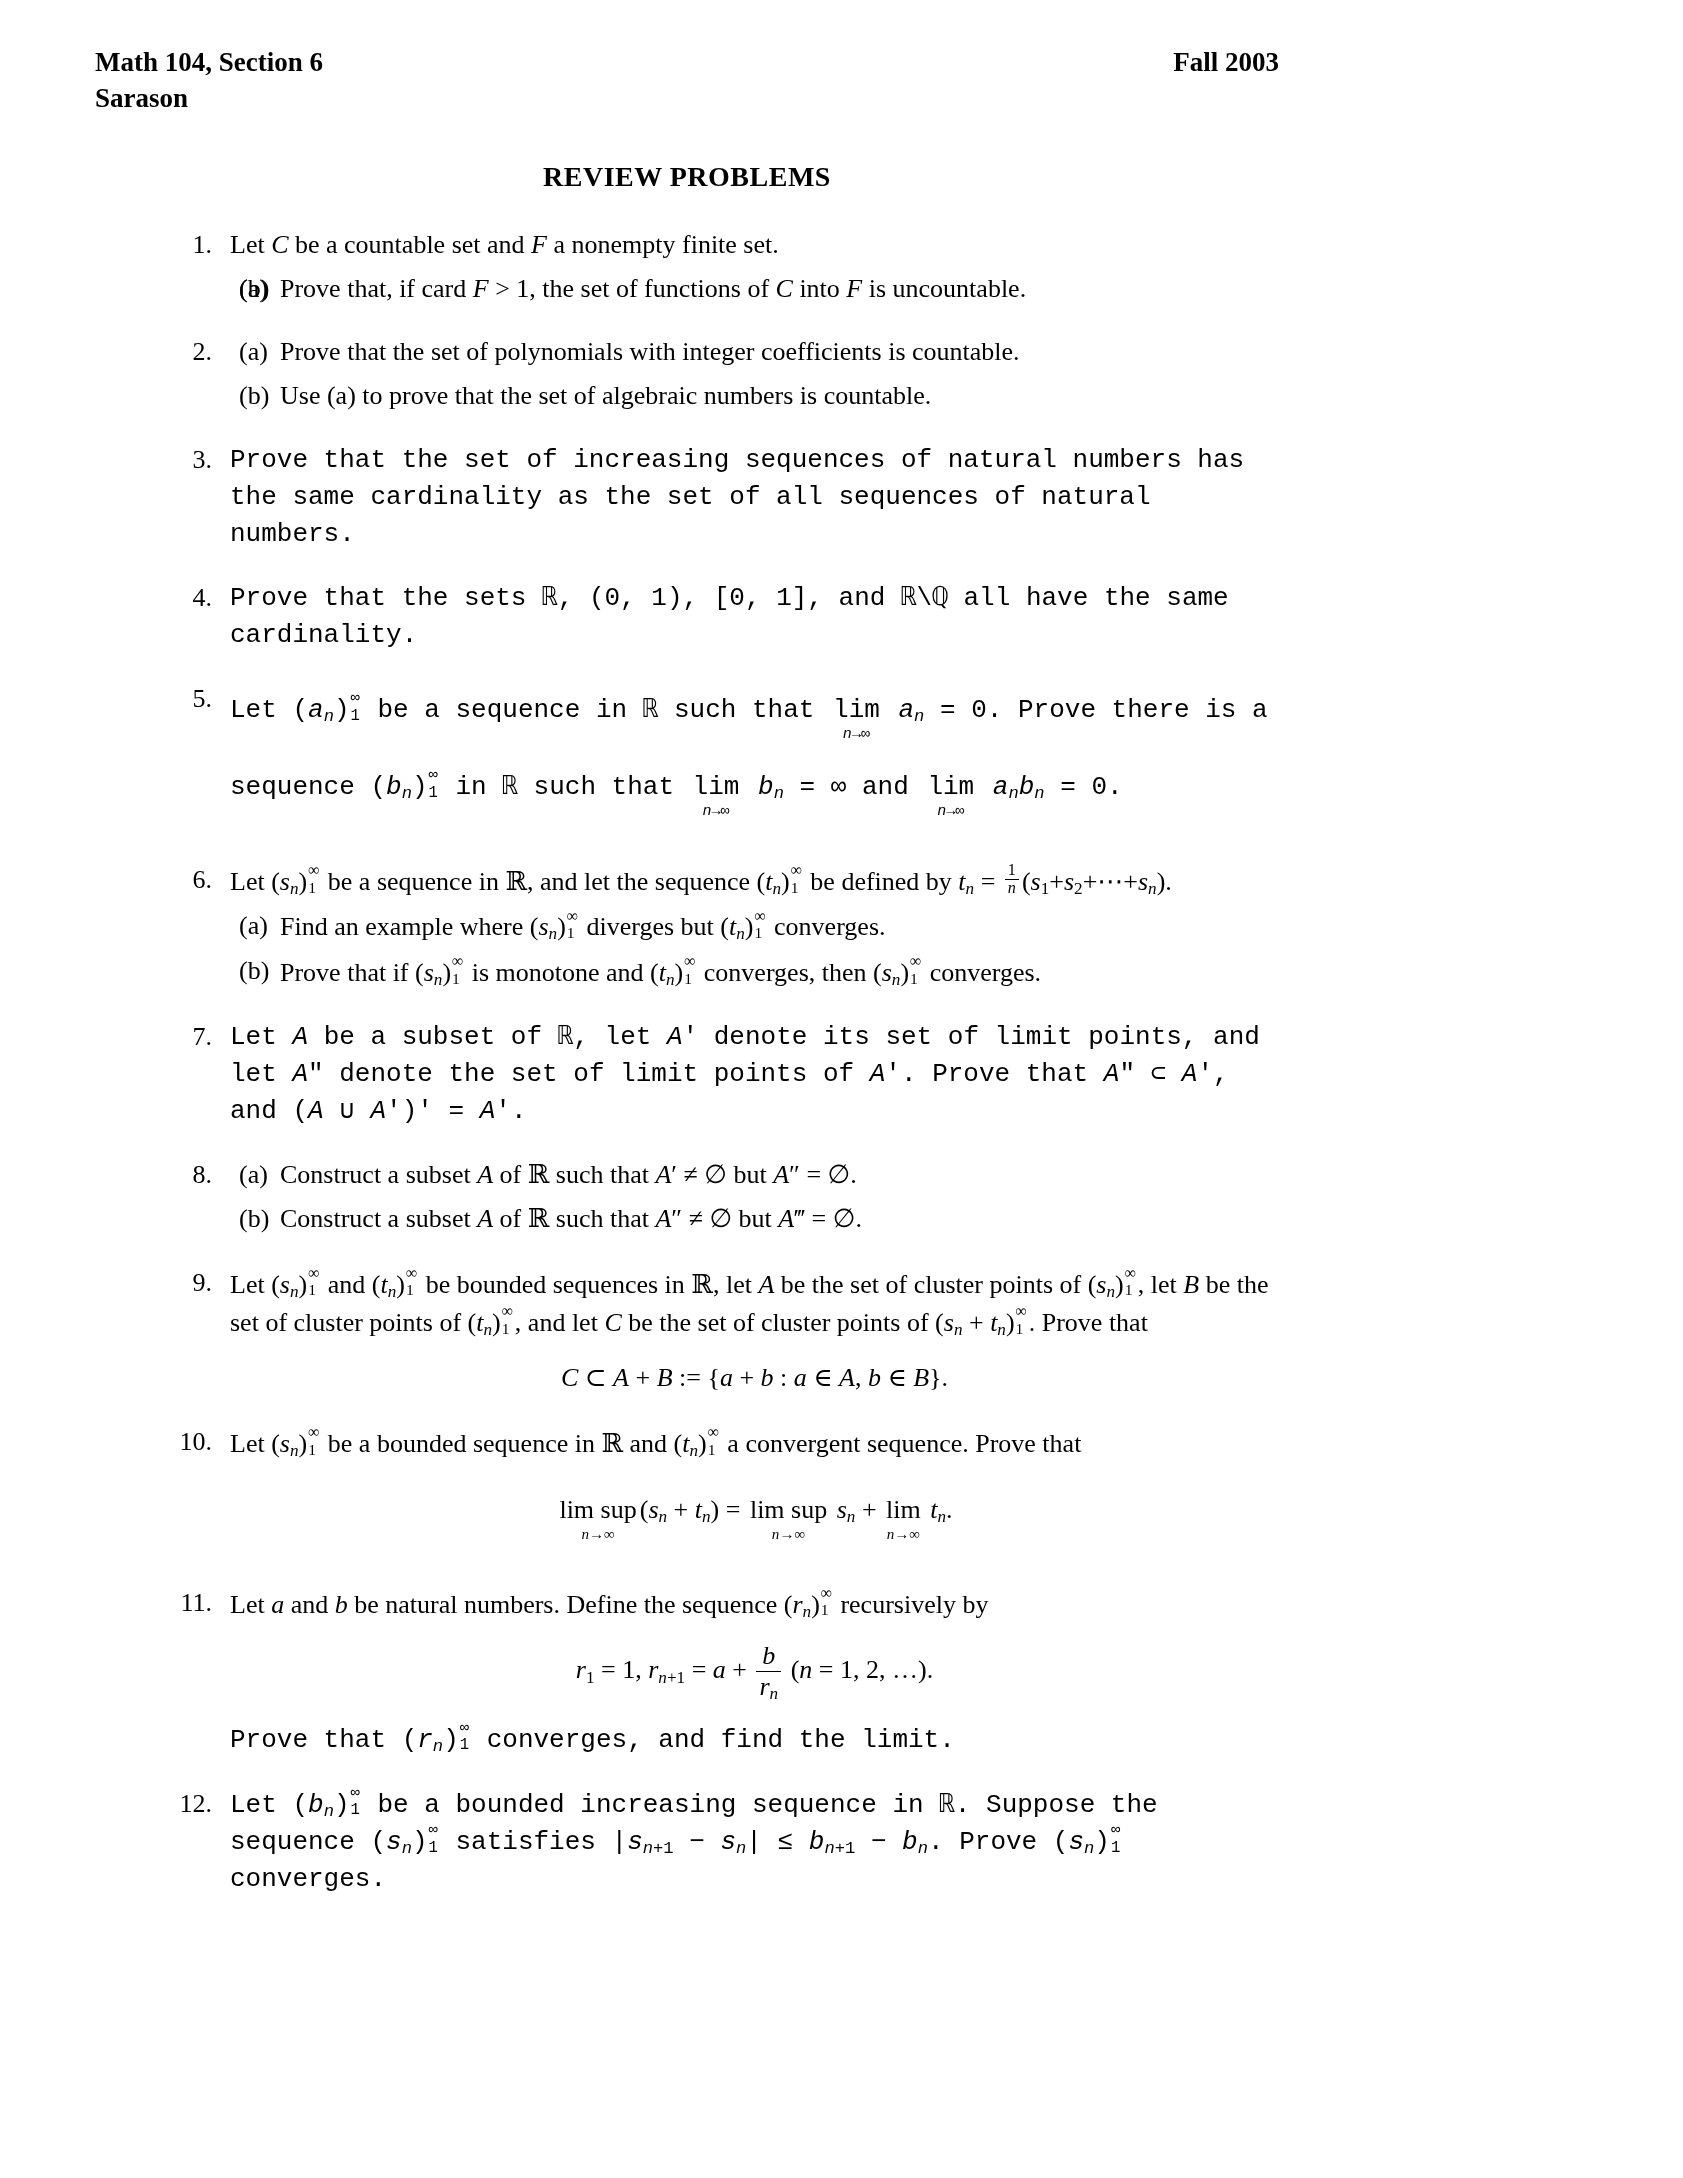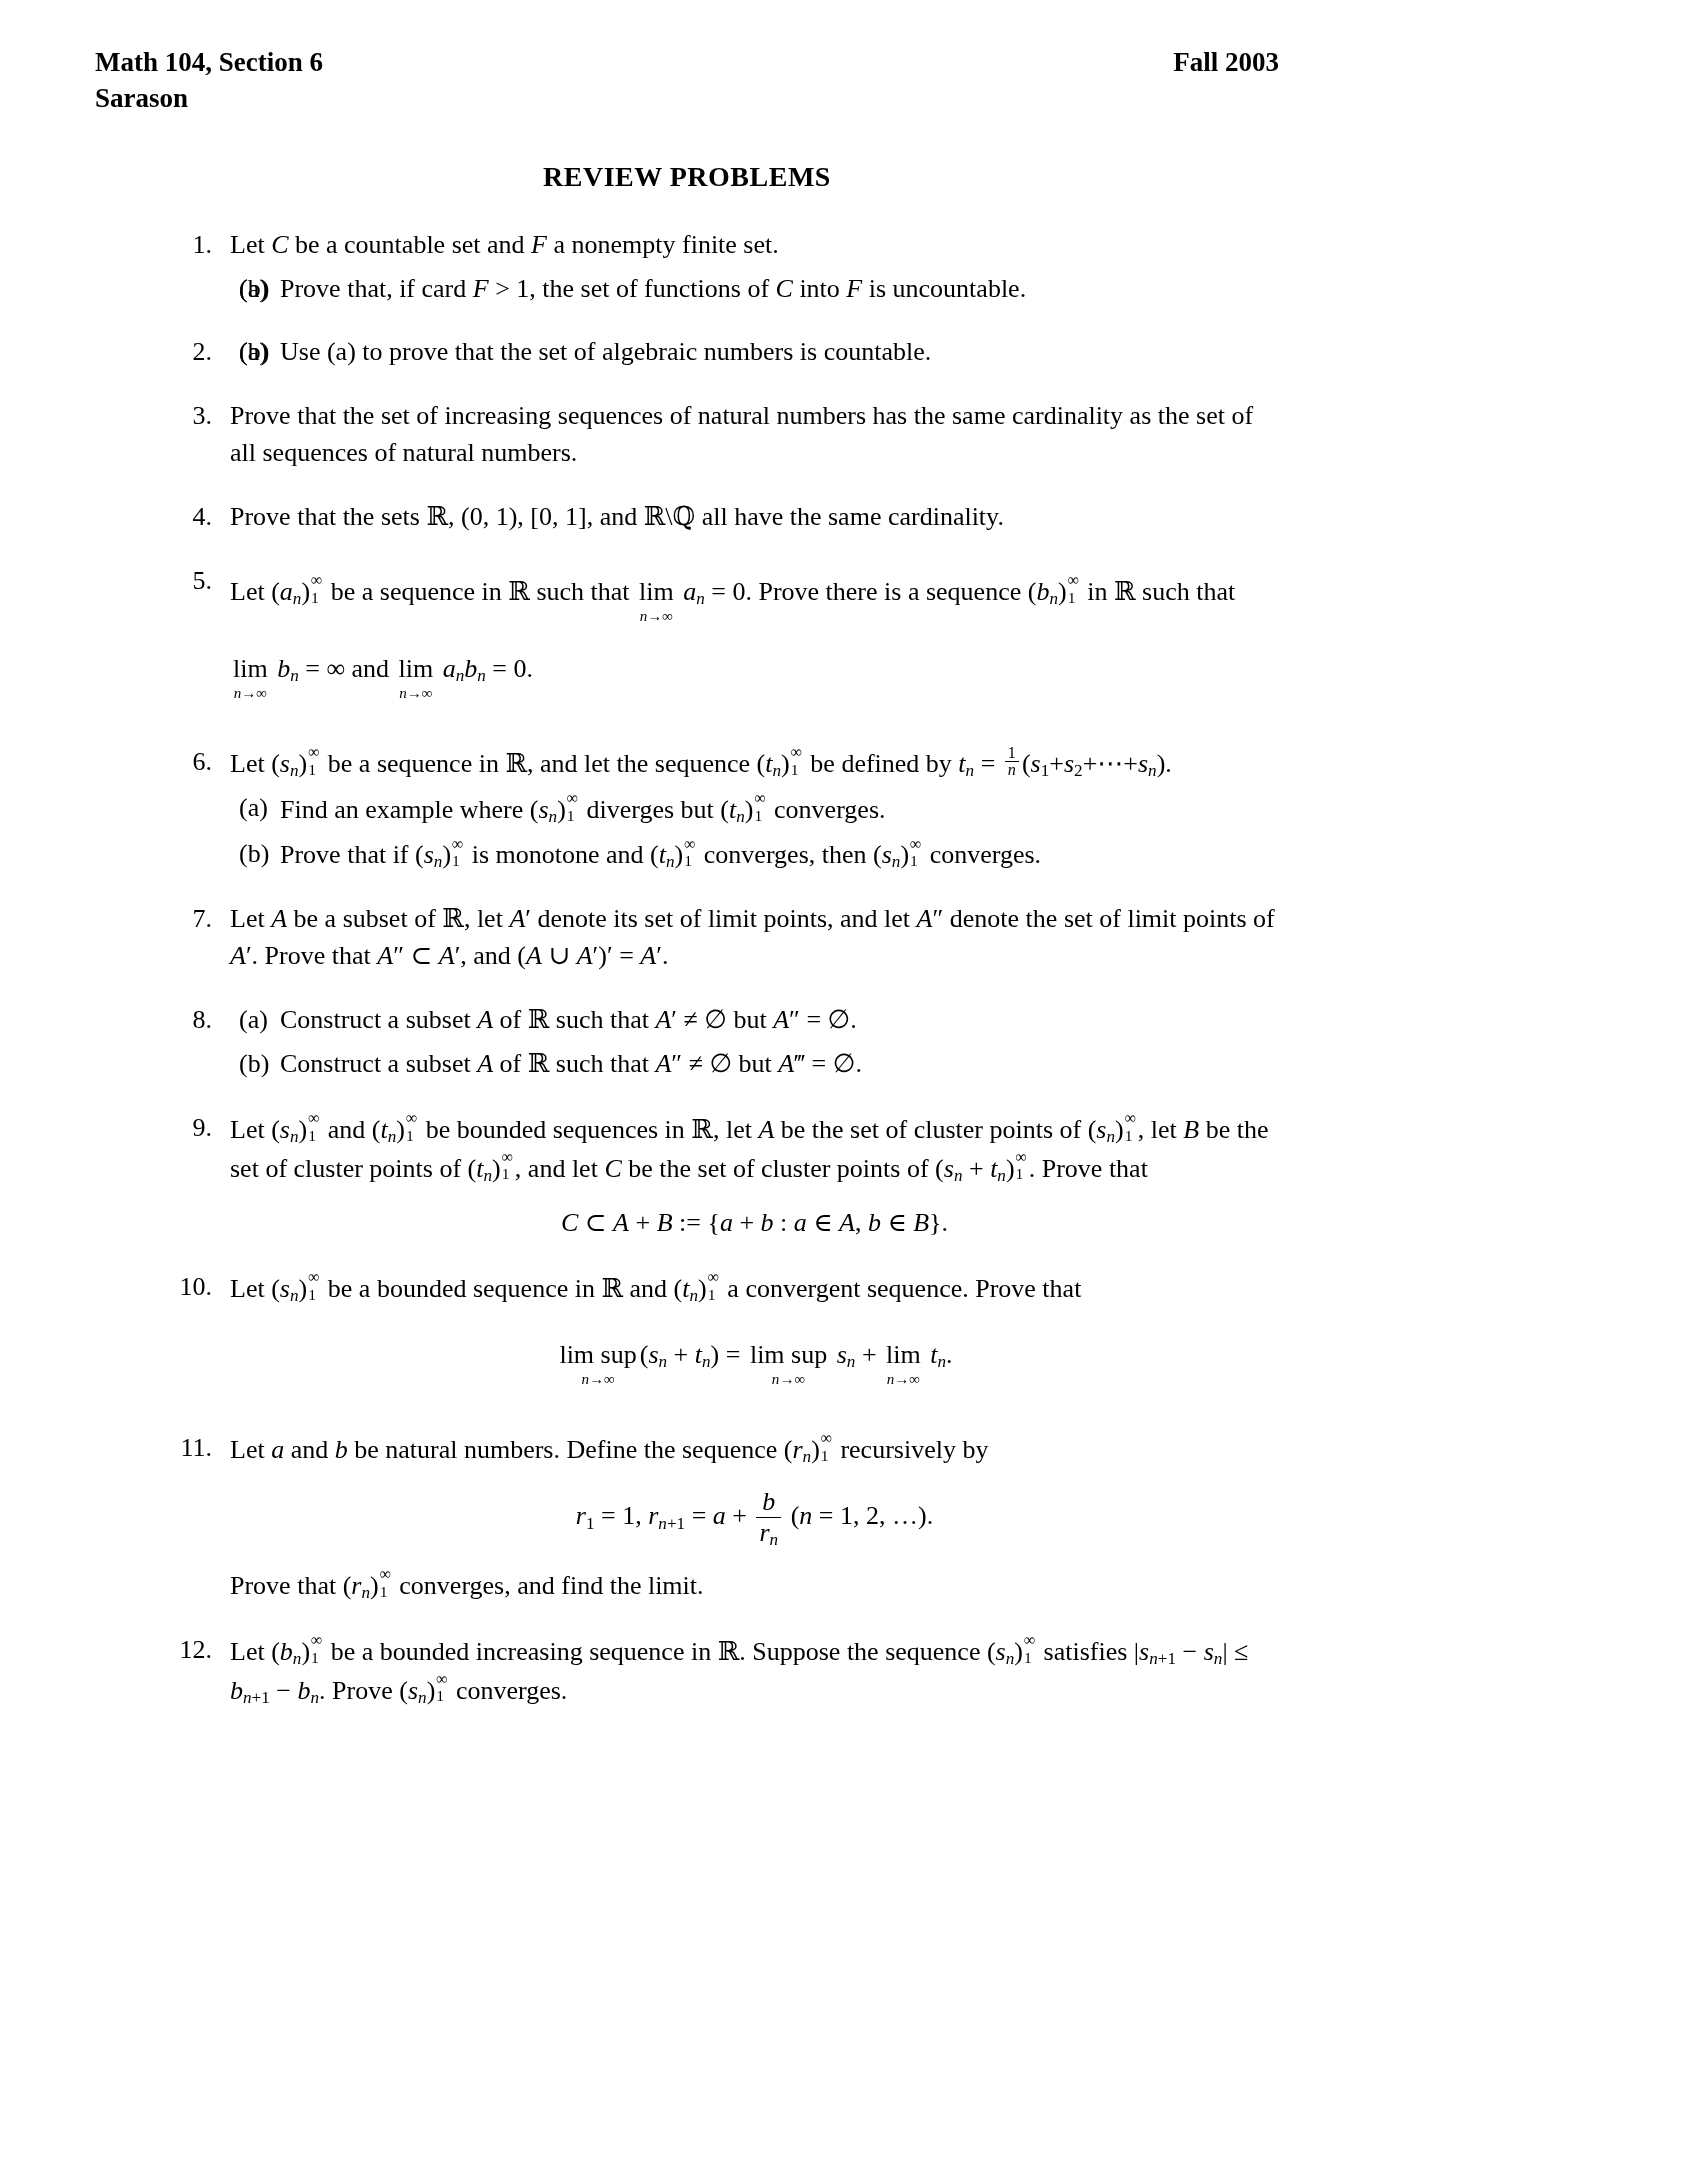--- a/index.html
+++ b/index.html
@@ -9,21 +9,21 @@
     background:#ffffff;color:#000;
     font-family:"Liberation Serif","DejaVu Serif",serif;
     font-size:26px;line-height:1.42;position:relative;overflow:hidden;
   }
   .header{display:flex;justify-content:space-between;align-items:flex-start;font-weight:bold;font-size:27px;line-height:1.35;}
   .title{text-align:center;font-weight:bold;font-size:28px;margin:40px 0 30px 0;letter-spacing:0.5px;}
   .problems{}
   .problem{position:relative;padding-left:135px;margin-bottom:27px;}
   .p-number{position:absolute;left:0;top:0;width:117px;text-align:right;}
   .para{margin:0 0 6px 0;}
-  .para:last-child{margin-bottom:0;}
+  .para:last-child{margin-bottom:0;font-family:Liberation Mono, monospace;}
   .part{position:relative;padding-left:50px;margin:7px 0;}
   .part .label{position:absolute;left:9px;top:0;}
   .display{text-align:center;margin:18px 0 18px 0;}
   i{font-style:italic;}
   sub{font-size:0.66em;vertical-align:-0.25em;line-height:1;}
   
   .ss{display:inline-flex;flex-direction:column;align-items:flex-start;font-size:0.6em;line-height:1;vertical-align:0.95em;margin:0 2px 0 1px;}
   .ss .t{display:block;}
   .ss .b{display:block;margin-top:2px;}
   
@@ -55,21 +55,21 @@
         <div class="p-number">1.</div>
         <div class="p-body">
           <div class="para">Let <i>C</i> be a countable set and <i>F</i> a nonempty finite set.</div>
           <div class="part"><span class="label">(a)</span></div>
           <div class="part"><span class="label">(b)</span><span class="ptext">Prove that, if card <i>F</i> &gt; 1, the set of functions of <i>C</i> into <i>F</i> is uncountable.</span></div>
         </div>
       </div>
       <div class="problem">
         <div class="p-number">2.</div>
         <div class="p-body">
-          <div class="part"><span class="label">(a)</span></div>
+          <div class="part"><span class="label">(a)</span><span class="ptext">Prove that the set of polynomials with integer coefficients is countable.</span></div>
           <div class="part"><span class="label">(b)</span><span class="ptext">Use (a) to prove that the set of algebraic numbers is countable.</span></div>
         </div>
       </div>
       <div class="problem">
         <div class="p-number">3.</div>
         <div class="p-body">
           <div class="para">Prove that the set of increasing sequences of natural numbers has the same cardinality as the set of all sequences of natural numbers.</div>
         </div>
       </div>
       <div class="problem">

